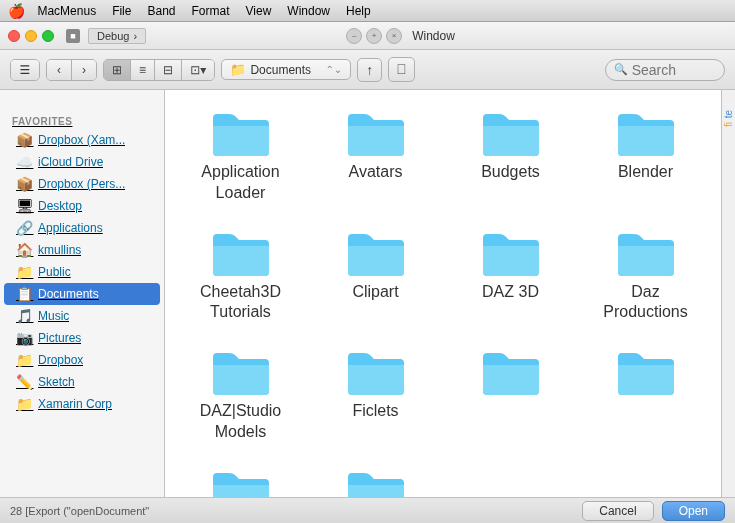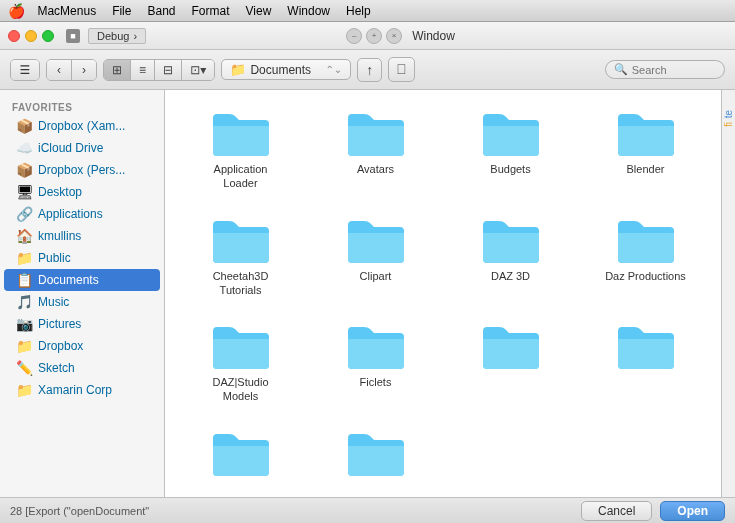--- a/index.html
+++ b/index.html
@@ -187,40 +187,41 @@
       border: 1px solid #b0b0b0;
       border-radius: 12px;
       padding: 2px 8px;
       gap: 4px;
       min-width: 120px;
     }
     .search-icon { color: #888; font-size: 11px; }
     .search-input {
       border: none;
       background: transparent;
-      font-size: 11px;
+      font-size: 14px;
       color: #888;
       outline: none;
       width: 70px;
     }
 
     
     .main-area {
       display: flex;
       height: calc(523px - 22px - 28px - 40px - 26px);
     }
 
     
     .sidebar {
       width: 165px;
       background: #f5f5f5;
       border-right: 1px solid #c0c0c0;
-      padding: 8px 0;
+      padding: 22px 0;
       overflow-y: auto;
       flex-shrink: 0;
+      text-decoration: underline;
     }
     .sidebar-section-title {
       font-size: 10px;
       font-weight: 700;
       color: #888;
       text-transform: uppercase;
       padding: 4px 12px 2px;
       letter-spacing: 0.5px;
     }
     .sidebar-item {
@@ -257,21 +258,21 @@
       cursor: pointer;
       border-radius: 4px;
     }
     .folder-icon {
       width: 60px;
       height: 50px;
       position: relative;
     }
     .folder-icon svg { width: 60px; height: 50px; }
     .file-label {
-      font-size: 11px;
+      font-size: 16px;
       color: #333;
       text-align: center;
       margin-top: 4px;
       line-height: 1.3;
       max-width: 90px;
     }
 
     
     .status-bar {
       height: 26px;
@@ -290,21 +291,20 @@
       border: 1px solid #b0b0b0;
       border-radius: 5px;
       cursor: pointer;
       font-size: 12px;
       color: #333;
     }
     .status-btn.primary {
       background: linear-gradient(to bottom, #6eaef5, #4a90d9);
       color: white;
       border-color: #3a7bc8;
-      font-weight: bold;
     }
 
     
     .right-edge {
       width: 14px;
       background: #f0f0f0;
       border-left: 1px solid #c0c0c0;
       display: flex;
       flex-direction: column;
       align-items: center;

